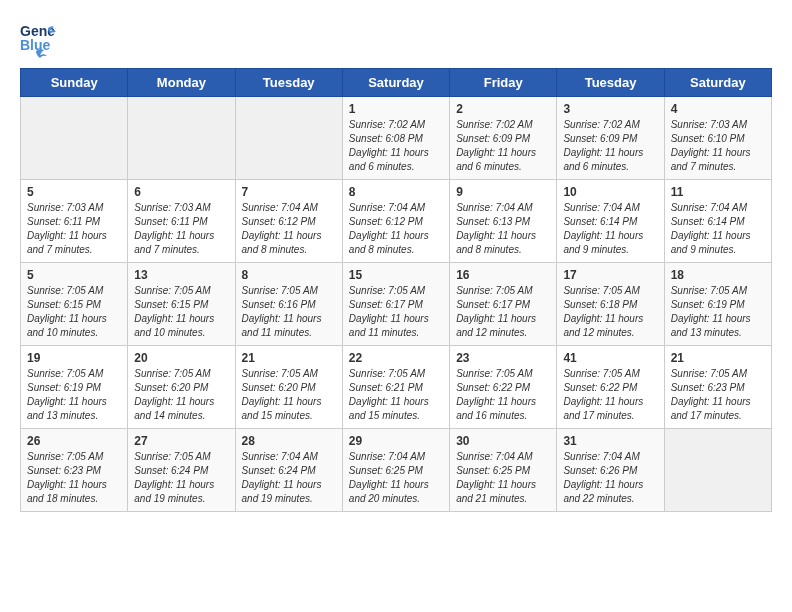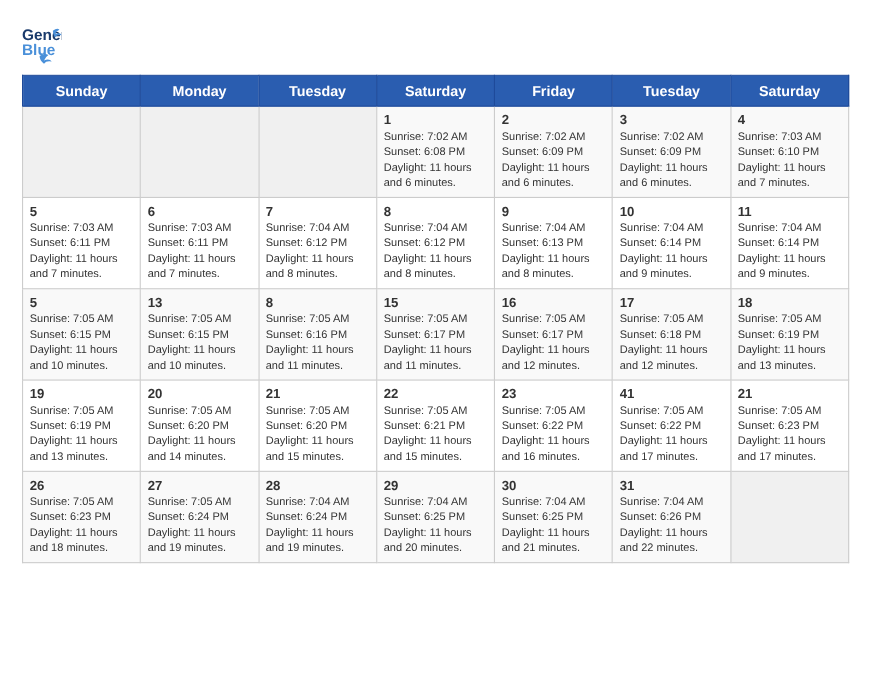--- a/index.html
+++ b/index.html
@@ -71,20 +71,21 @@
     .day-num {
       font-weight: bold;
       font-size: 12px;
       display: block;
       margin-bottom: 2px;
     }
     .day-info {
       font-size: 10px;
       color: #333;
       line-height: 1.4;
+      font-style: italic;
     }
     .empty-cell {
       background: #f0f0f0 !important;
     }
   </style>
 </head>
 <body>
 
 <div class="header">
   <div class="logo">

